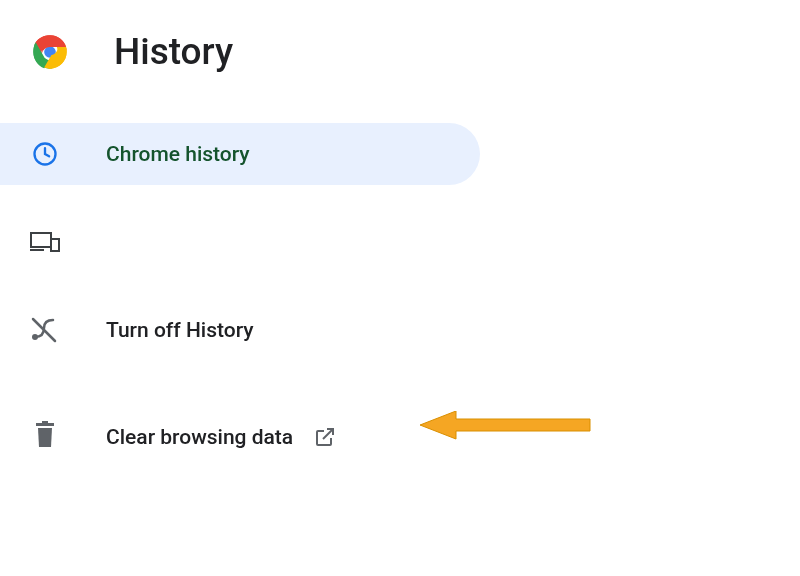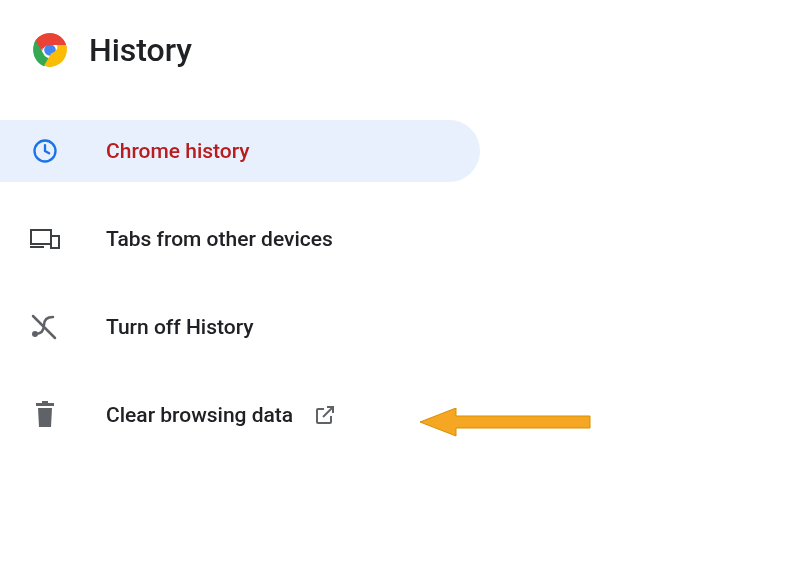--- a/index.html
+++ b/index.html
@@ -1,37 +1,37 @@
 <!DOCTYPE html>
 <html><head>
   <meta charset="utf-8">
   <style>
     * { box-sizing: border-box; margin: 0; padding: 0; }
     html, body { width: 800px; height: 576px; background: #fff; font-family: Roboto, Arial, sans-serif; }
     .container { padding: 30px 0 0 0; }
     .header { display: flex; align-items: center; padding-left: 30px; margin-bottom: 50px; }
     .chrome-logo { width: 40px; height: 40px; display: block; }
-    .title { font-size: 32px; font-weight: 500; color: #202124; margin-left: 19px; letter-spacing: 0; }
+    .title { font-size: 37px; font-weight: 500; color: #202124; margin-left: 44px; letter-spacing: 0; }
     .menu { }
     .menu-item {
       display: flex;
       align-items: center;
       height: 62px;
       padding-left: 30px;
       font-size: 21px;
       color: #202124;
       position: relative;
       width: 480px;
     }
     .menu-item.selected {
       background: #e8f0fe;
       border-radius: 0 40px 40px 0;
       color: #1a73e8;
     }
-    .menu-item.selected .item-label { color: #b91c1c; }
+    .menu-item.selected .item-label { color: #14532d; }
     .menu-item .item-icon { width: 30px; display: flex; align-items: center; justify-content: center; }
     .menu-item .item-label { margin-left: 46px; font-weight: 500; }
     .menu-item .external-icon { margin-left: 20px; display: flex; align-items: center; }
     .spacer { height: 26px; }
     .arrow-annot {
       position: absolute;
       left: 420px;
       top: 24px;
       pointer-events: none;
     }
@@ -79,39 +79,38 @@
     <div class="spacer"></div>
 
     <div class="menu-item">
       <span class="item-icon">
         <svg width="30" height="24" viewBox="0 0 30 24" fill="none" stroke="#3c4043" stroke-width="2">
           <rect x="1" y="3" width="20" height="14"></rect>
           <line x1="0" y1="20" x2="14" y2="20"></line>
           <rect x="21" y="9" width="8" height="12" fill="#fff"></rect>
         </svg>
       </span>
-      <span class="item-label">Tabs from other devices</span>
     </div>
 
     <div class="spacer"></div>
 
     <div class="menu-item">
       <span class="item-icon">
         <svg width="30" height="28" viewBox="0 0 30 28" fill="none" stroke="#5f6368" stroke-width="2.5" stroke-linecap="round">
           <circle cx="5" cy="21" r="3" fill="#5f6368" stroke="none"></circle>
           <path d="M5 21 Q 14 21 14 12 Q 14 4 23 4"></path>
           <line x1="3" y1="3" x2="25" y2="25"></line>
         </svg>
       </span>
       <span class="item-label">Turn off History</span>
     </div>
 
     <div class="spacer"></div>
 
-    <div class="menu-item" style="position:relative;">
+    <div class="menu-item" style="position:relative;align-items:flex-end;">
       <span class="item-icon">
         <svg width="24" height="28" viewBox="0 0 24 28" fill="#5f6368">
           <rect x="3" y="2" width="18" height="3"></rect>
           <rect x="9" y="0" width="6" height="2"></rect>
           <path d="M5 7 L19 7 L18 26 L6 26 Z"></path>
         </svg>
       </span>
       <span class="item-label">Clear browsing data</span>
       <span class="external-icon">
         <svg width="24" height="24" viewBox="0 0 24 24" fill="none" stroke="#5f6368" stroke-width="2">

